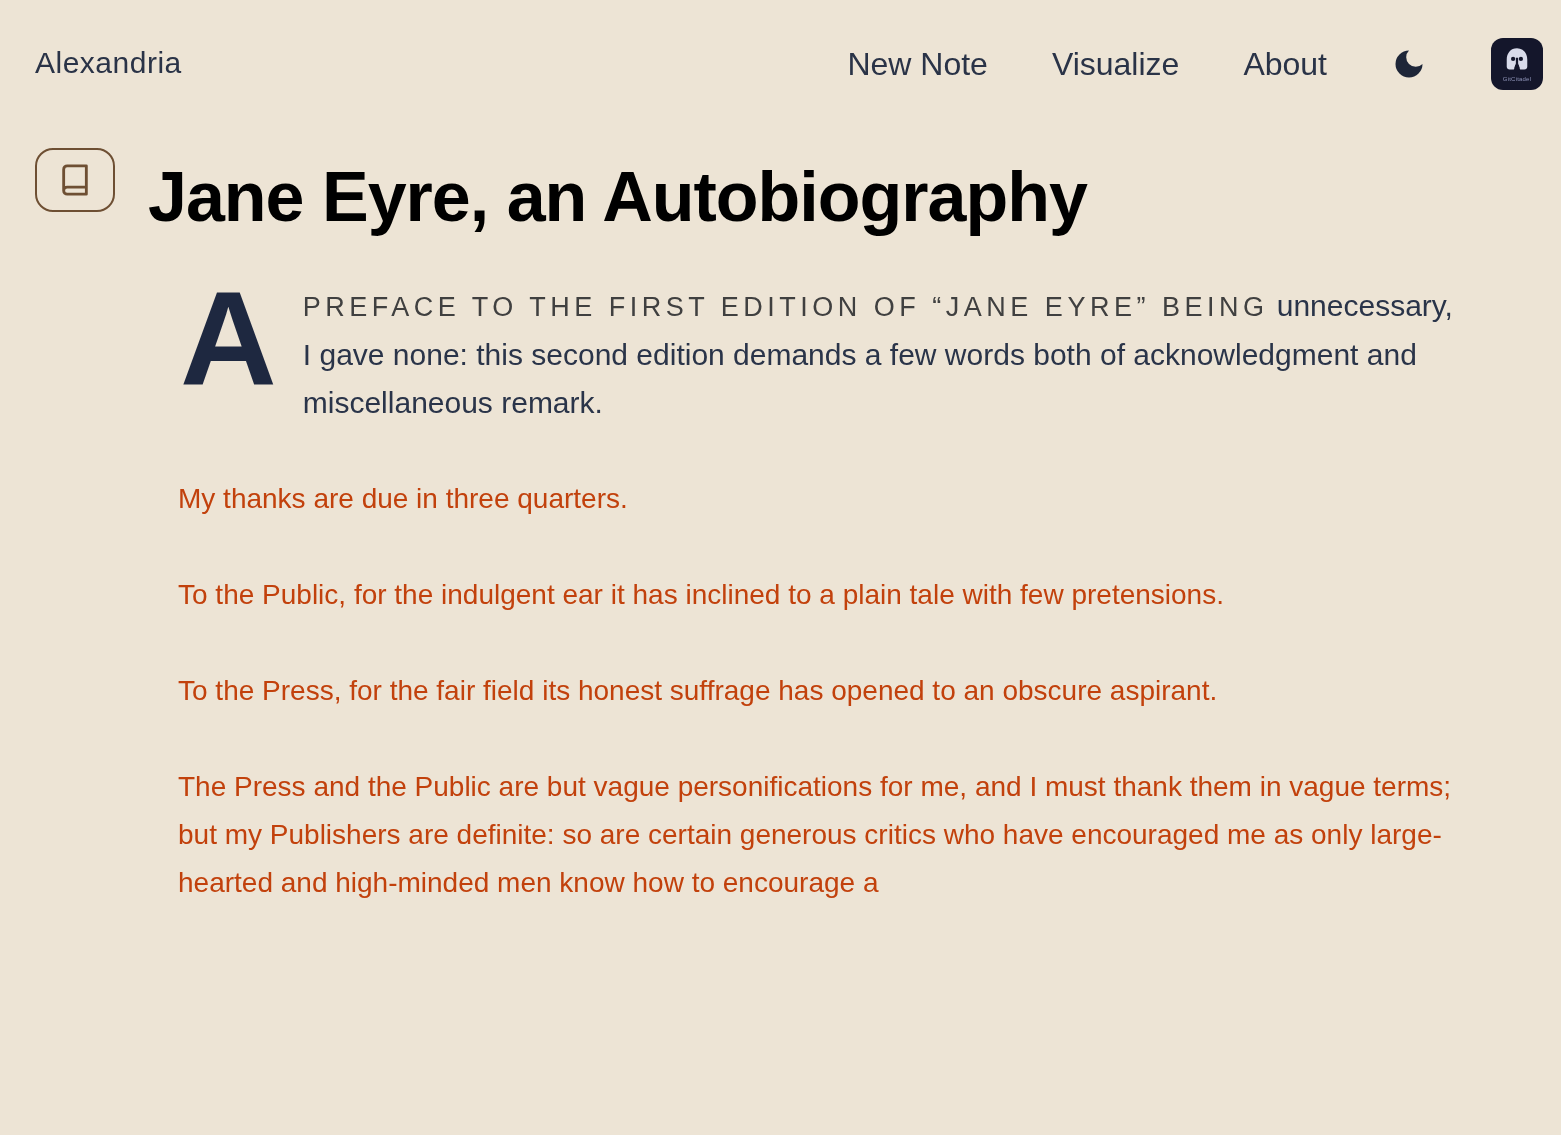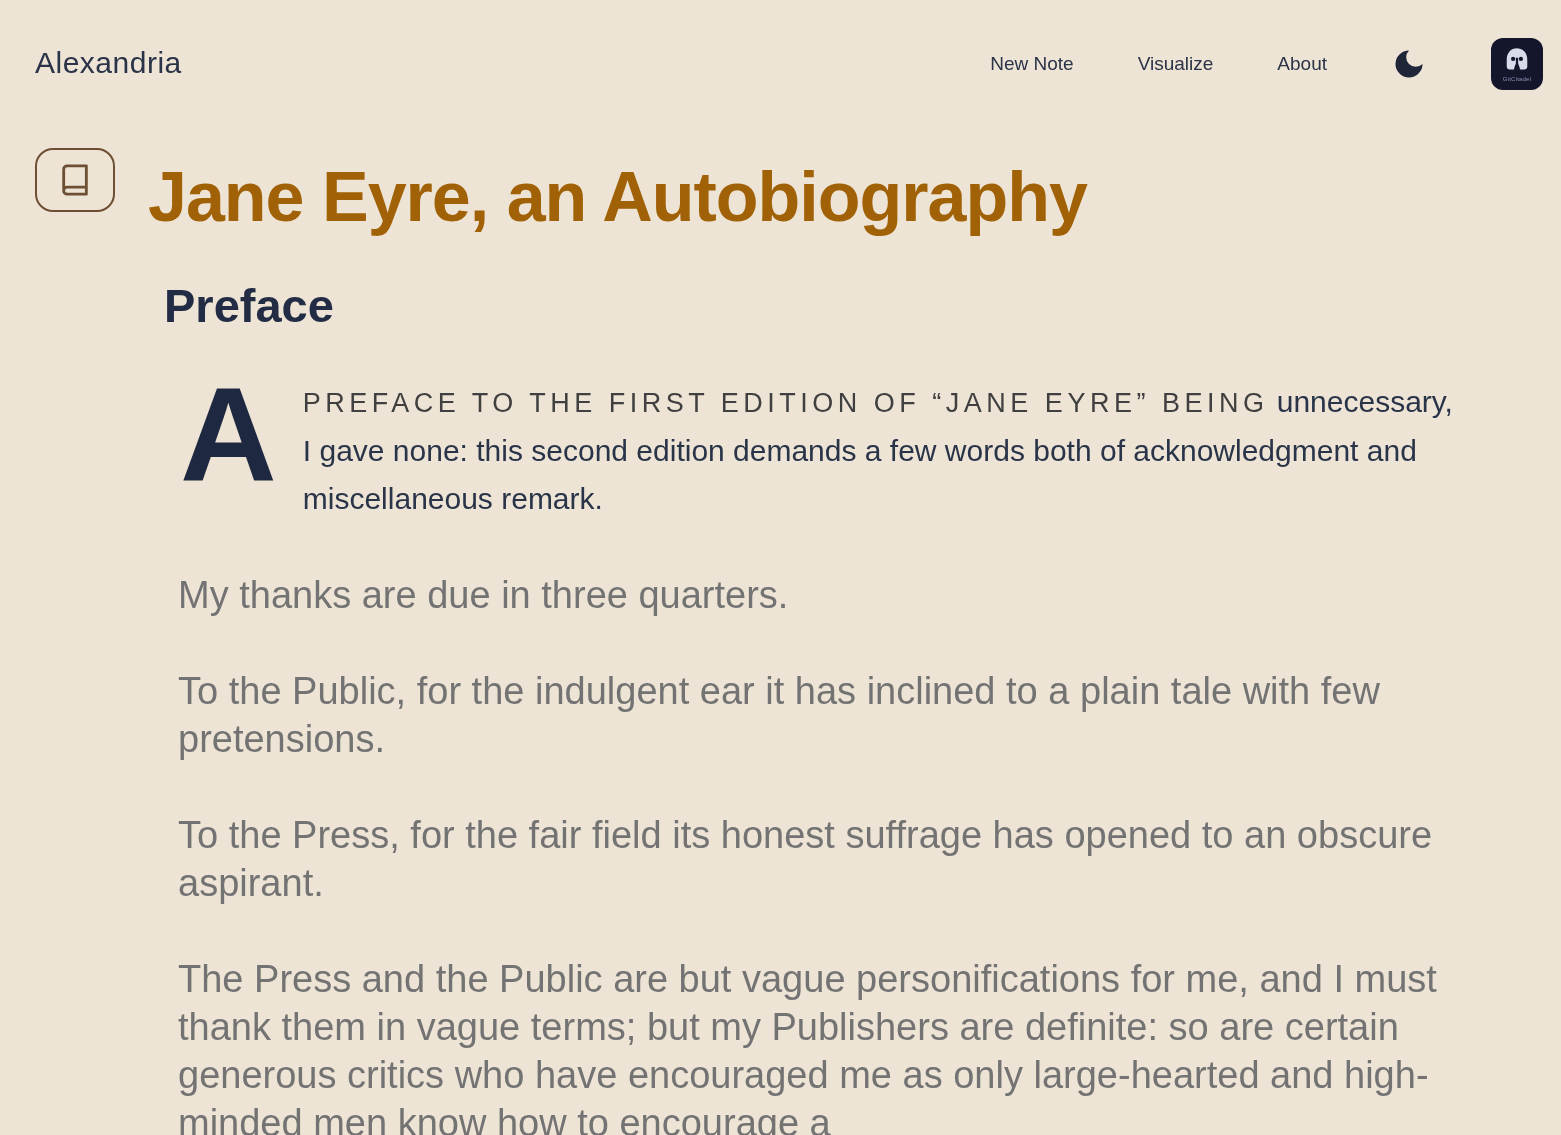--- a/index.html
+++ b/index.html
@@ -28,21 +28,21 @@
   }
   .topnav {
     position: absolute;
     top: 34px; right: 18px;
     height: 60px;
     display: flex;
     align-items: center;
     gap: 64px;
   }
   .nav-link {
-    font-size: 19px;
+    font-size: 32px;
     color: #2a3347;
     text-decoration: none;
     cursor: pointer;
     white-space: nowrap;
   }
   .theme-btn {
     background: none;
     border: none;
     padding: 0;
     cursor: pointer;
@@ -89,21 +89,21 @@
     position: absolute;
     left: 148px; top: 158px;
     width: 1340px;
   }
   .doc-title {
     margin: 0;
     font-size: 70px;
     line-height: 78px;
     font-weight: 700;
     letter-spacing: -1px;
-    color: #a16207;
+    color: #000000;
   }
   .section-heading {
     margin: 44px 0 0 16px;
     font-size: 47px;
     line-height: 52px;
     font-weight: 700;
     color: #222c44;
   }
   .lead-para {
     margin: 46px 0 0 30px;
@@ -123,23 +123,23 @@
   }
   .lead-in {
     font-size: 27px;
     letter-spacing: 4.5px;
     color: #404040;
   }
   .body-para {
     clear: both;
     margin: 48px 0 0 30px;
     width: 1290px;
-    font-size: 38px;
+    font-size: 28px;
     line-height: 48px;
-    color: #737373;
+    color: #c2410c;
   }
 </style>
 </head>
 <body>
 
 <div id="screen">
 
   <a class="brand">Alexandria</a>
 
   <div class="topnav">
@@ -169,21 +169,20 @@
   <button class="book-button">
     <span>
       <svg width="34" height="34" viewBox="0 0 24 24" fill="none" stroke="#6e4f33" stroke-width="2" stroke-linecap="round" stroke-linejoin="round">
         <path d="M4 19.5v-15A2.5 2.5 0 0 1 6.5 2H20v20H6.5a2.5 2.5 0 0 1 0-5H20"></path>
       </svg>
     </span>
   </button>
 
   <div class="article">
     <h1 class="doc-title">Jane Eyre, an Autobiography</h1>
-    <h2 class="section-heading">Preface</h2>
 
     <div class="lead-para">
       <span class="drop-cap">A</span>
       <span class="lead-in">PREFACE TO THE FIRST EDITION OF “JANE EYRE” BEING</span>
       <span>unnecessary, I gave none: this second edition demands a few words both of acknowledgment and miscellaneous remark.</span>
     </div>
 
     <p class="body-para">My thanks are due in three quarters.</p>
     <p class="body-para">To the Public, for the indulgent ear it has inclined to a plain tale with few pretensions.</p>
     <p class="body-para">To the Press, for the fair field its honest suffrage has opened to an obscure aspirant.</p>

